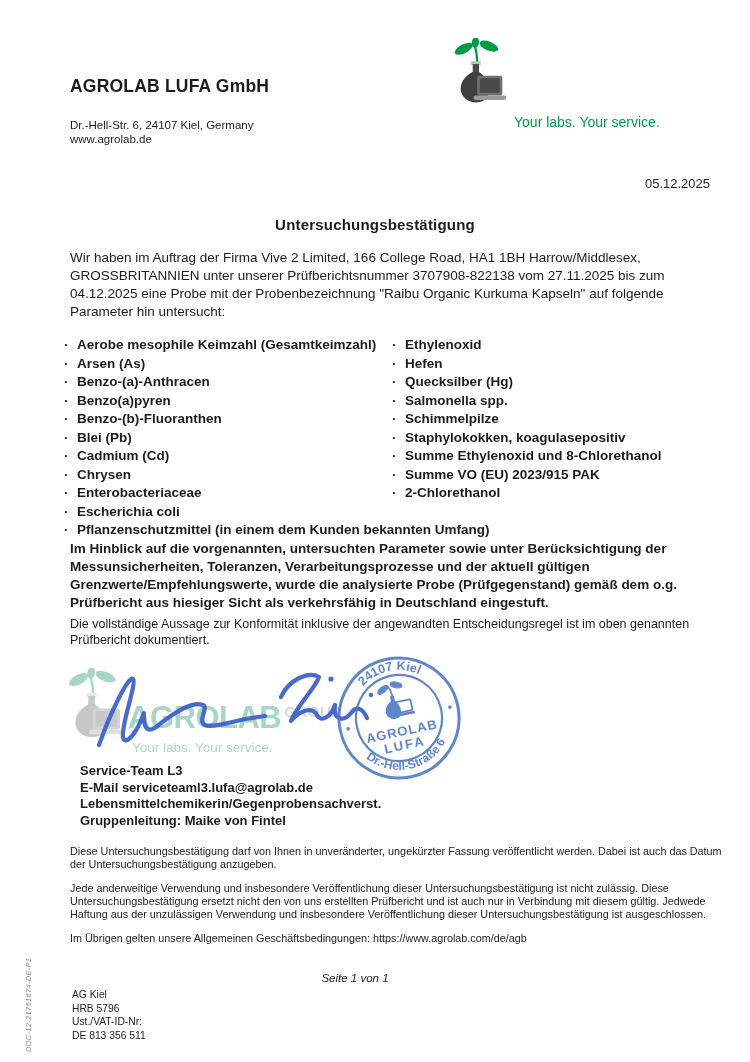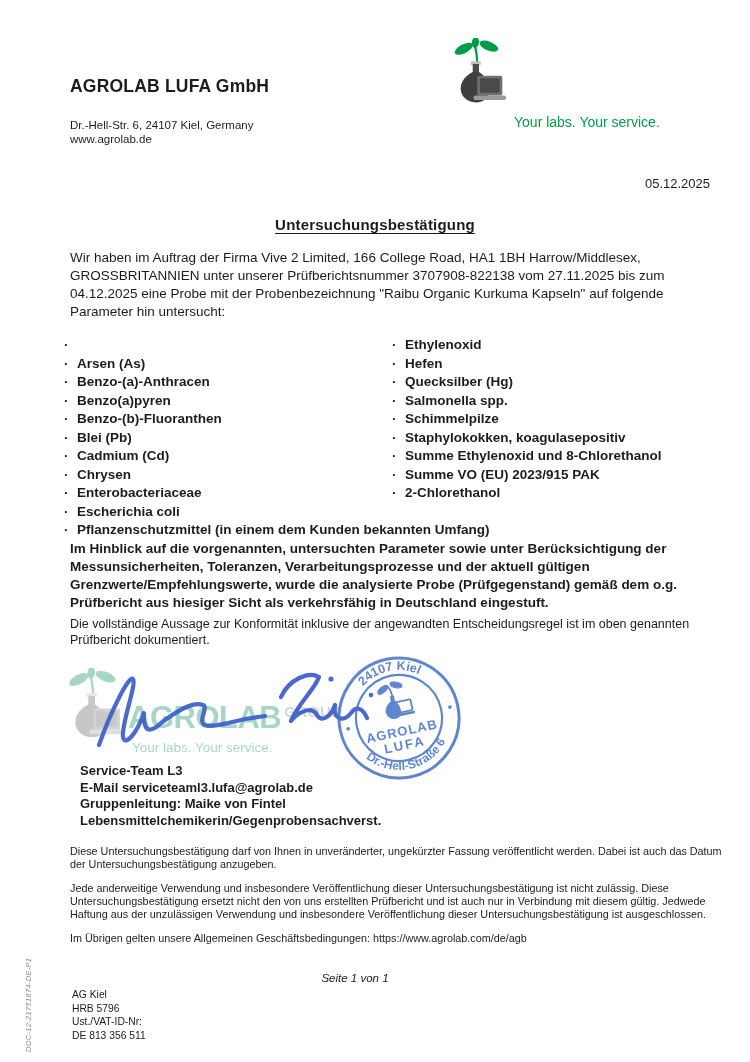--- a/index.html
+++ b/index.html
@@ -31,21 +31,21 @@
   .brand-word { font-size: 30px; font-weight: bold; color: #009B46; letter-spacing: -0.5px; }
   .brand-suffix { font-size: 15px; font-weight: bold; color: #8c8c8c; letter-spacing: 0.5px;
     position: relative; top: -11px; margin-left: 3px; }
   .logo .tagline { position: absolute; left: 64px; top: 78px; font-size: 14px; color: #009B46; }
 
   .doc-date { position: absolute; top: 176px; left: 0; right: 40px; text-align: right; font-size: 13px; }
 
   .doc-title {
     position: absolute; top: 216px; left: 0; width: 100%;
     text-align: center; font-size: 15px; font-weight: bold;
-    text-decoration: underline; text-underline-offset: 3px; letter-spacing: 0.2px;
+    text-underline-offset: 3px; letter-spacing: 0.2px;
   }
 
   .intro { position: absolute; left: 70px; top: 249px; width: 650px; font-size: 13.5px; line-height: 18px; }
 
   
   .params { position: absolute; left: 64px; top: 336px; width: 660px; font-size: 13.5px; font-weight: bold; }
   .param-col { position: absolute; top: 0; }
   .param-col.left  { left: 0; }
   .param-col.right { left: 328px; }
   .param-row { display: flex; line-height: 18.5px; white-space: nowrap; }
@@ -114,20 +114,21 @@
   <div class="doc-date">05.12.2025</div>
 
   <div class="doc-title">Untersuchungsbestätigung</div>
 
   <div class="intro">Wir haben im Auftrag der Firma Vive 2 Limited, 166 College Road, HA1 1BH Harrow/Middlesex, GROSSBRITANNIEN unter unserer Prüfberichtsnummer 3707908-822138 vom 27.11.2025 bis zum 04.12.2025 eine Probe mit der Probenbezeichnung "Raibu Organic Kurkuma Kapseln" auf folgende Parameter hin untersucht:</div>
 
   <div class="params">
     <div class="param-col left">
         <div class="param-row">
         <span class="param-bullet">·</span>
+        <span class="param-text">Aerobe mesophile Keimzahl (Gesamtkeimzahl)</span>
       </div>
         <div class="param-row">
         <span class="param-bullet">·</span>
         <span class="param-text">Arsen (As)</span>
       </div>
         <div class="param-row">
         <span class="param-bullet">·</span>
         <span class="param-text">Benzo-(a)-Anthracen</span>
       </div>
         <div class="param-row">
@@ -267,22 +268,22 @@
         </g>
         <text x="66" y="86" text-anchor="middle" font-family="Liberation Sans, sans-serif" font-size="13" font-weight="bold" fill="#4A76C6" letter-spacing="1">AGROLAB</text>
         <text x="66" y="100" text-anchor="middle" font-family="Liberation Sans, sans-serif" font-size="13" font-weight="bold" fill="#4A76C6" letter-spacing="2">LUFA</text>
       </g>
     </svg>
   </span>
 
   <div class="sig-block">
     <div>Service-Team L3</div>
     <div>E-Mail serviceteaml3.lufa@agrolab.de</div>
+    <div>Lebensmittelchemikerin/Gegenprobensachverst.</div>
     <div>Gruppenleitung: Maike von Fintel</div>
-    <div>Lebensmittelchemikerin/Gegenprobensachverst.</div>
   </div>
 
   <div class="legal">
     <p>Diese Untersuchungsbestätigung darf von Ihnen in unveränderter, ungekürzter Fassung veröffentlicht werden. Dabei ist auch das Datum der Untersuchungsbestätigung anzugeben.</p>
     <p>Jede anderweitige Verwendung und insbesondere Veröffentlichung dieser Untersuchungsbestätigung ist nicht zulässig. Diese Untersuchungsbestätigung ersetzt nicht den von uns erstellten Prüfbericht und ist auch nur in Verbindung mit diesem gültig. Jedwede Haftung aus der unzulässigen Verwendung und insbesondere Veröffentlichung dieser Untersuchungsbestätigung ist ausgeschlossen.</p>
     <p>Im Übrigen gelten unsere Allgemeinen Geschäftsbedingungen: https://www.agrolab.com/de/agb</p>
   </div>
 
   <div class="pagination">Seite 1 von 1</div>
 

